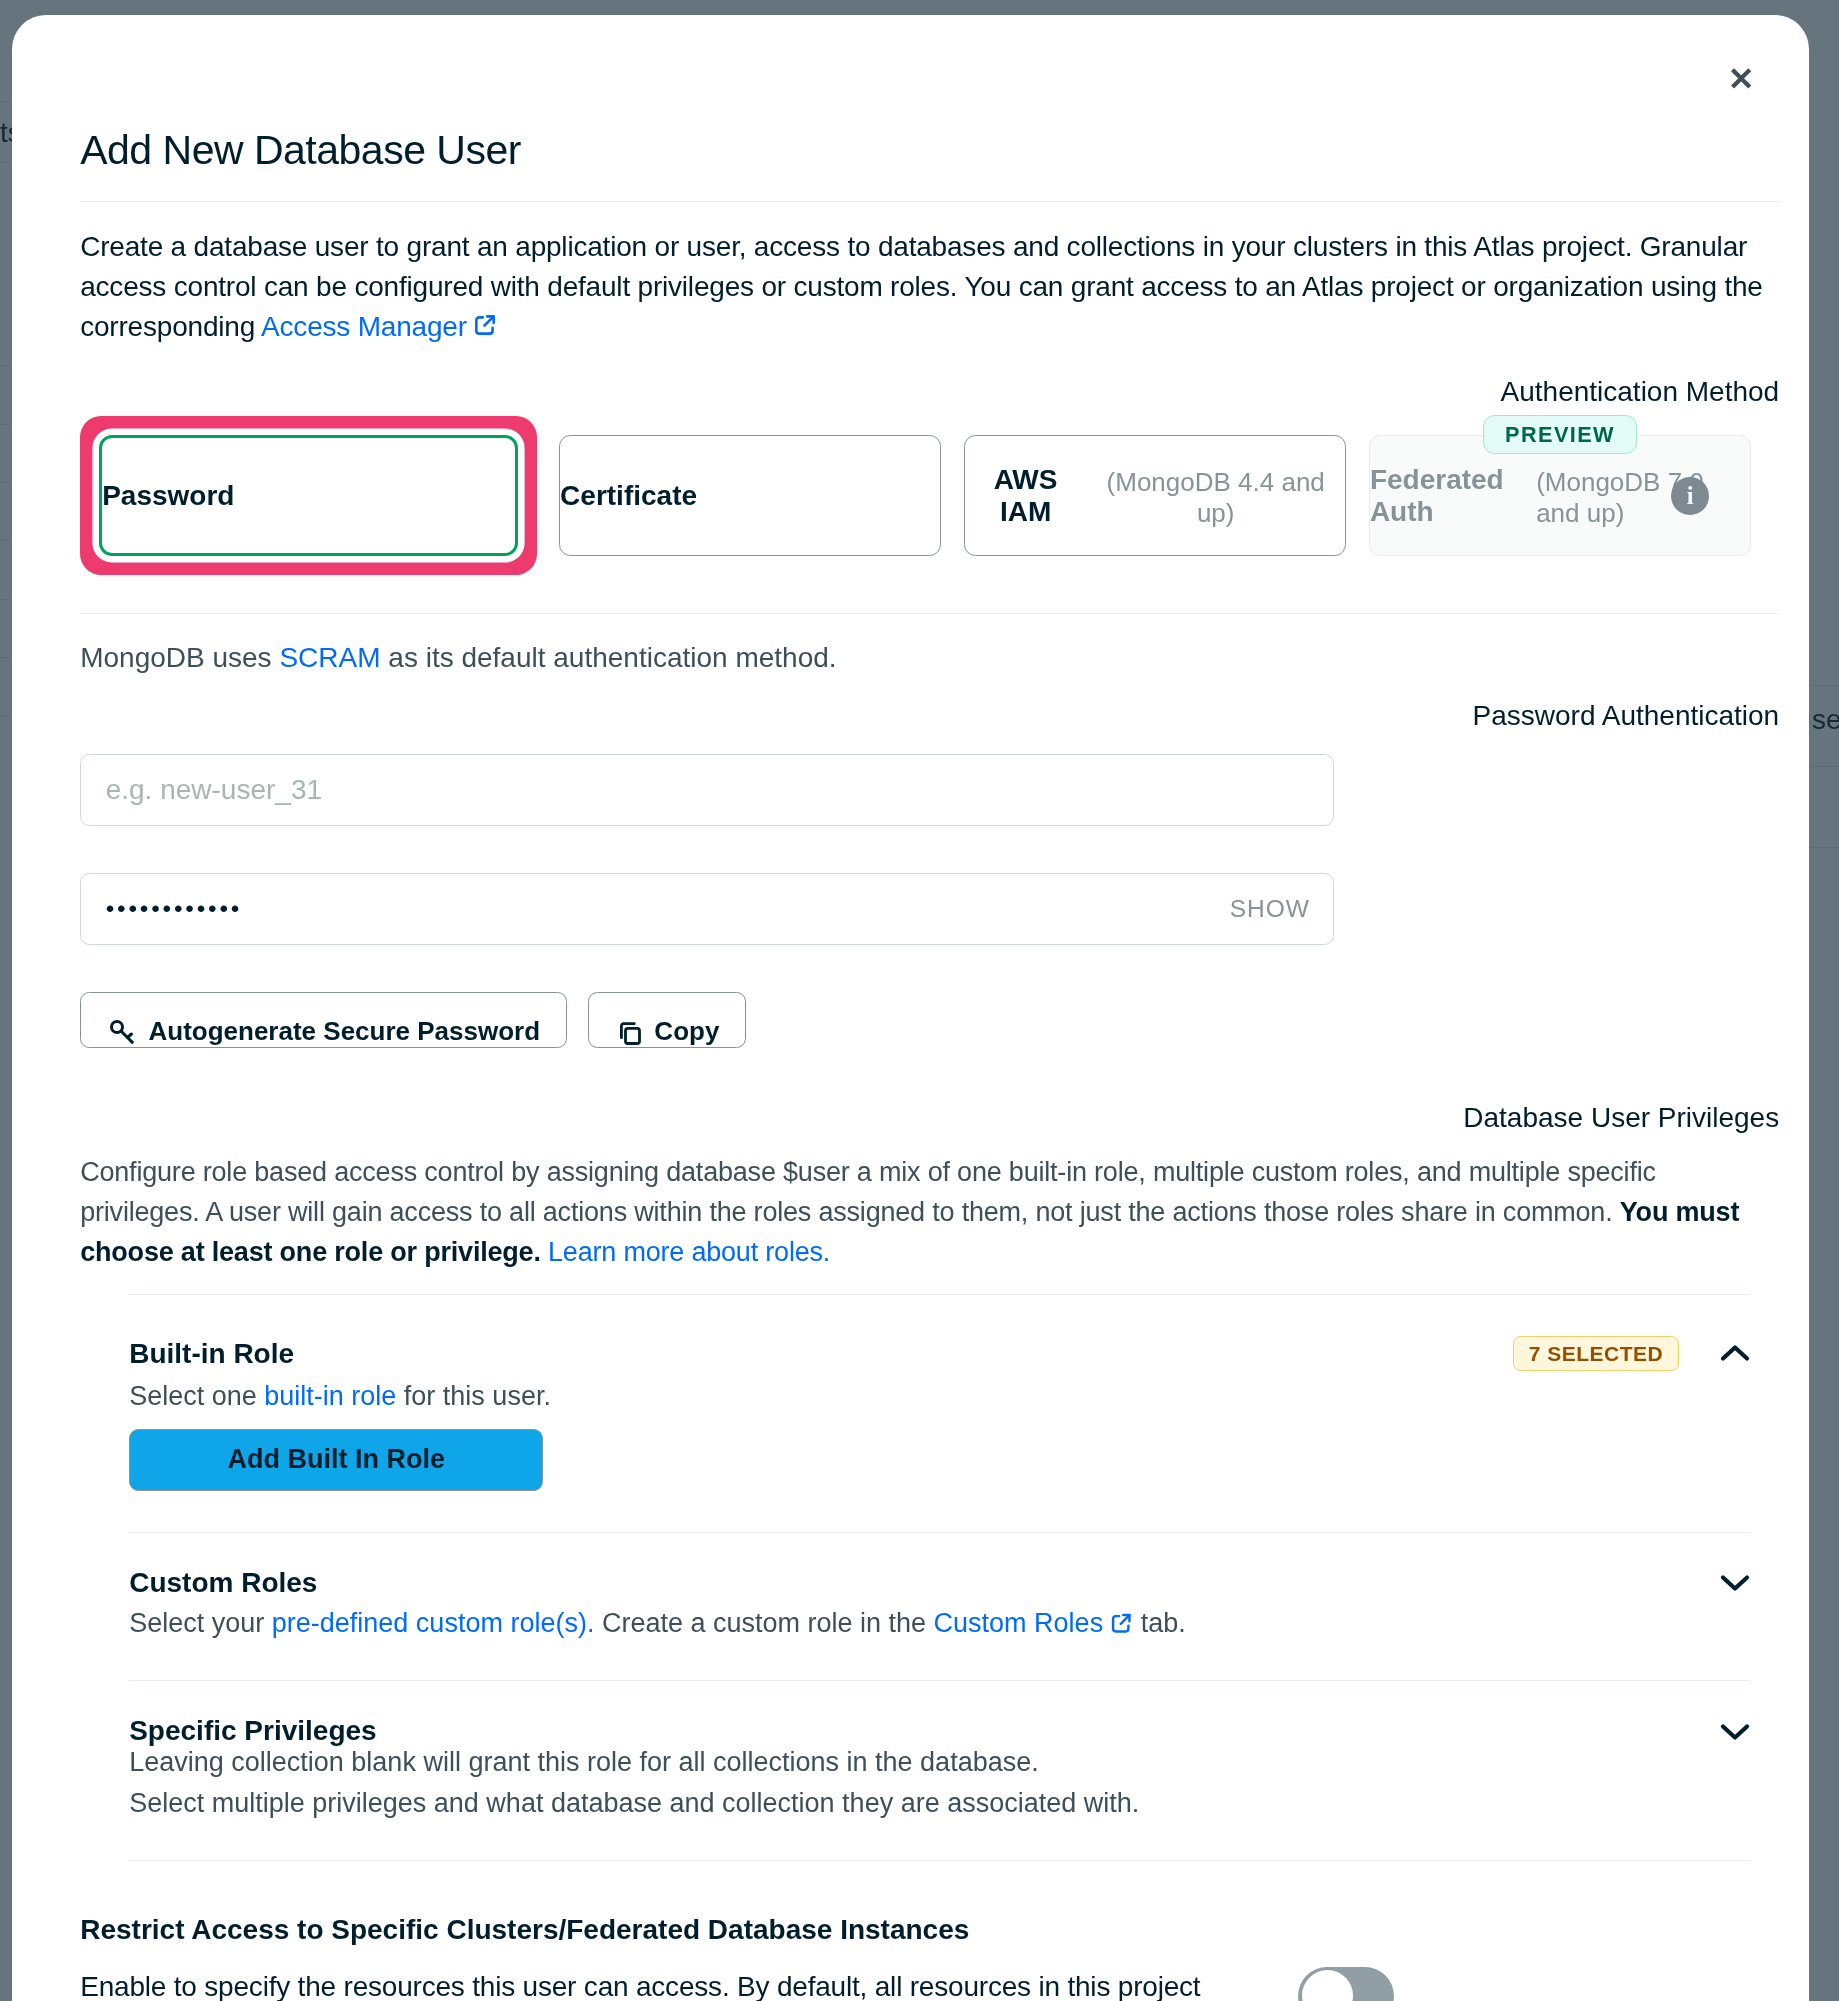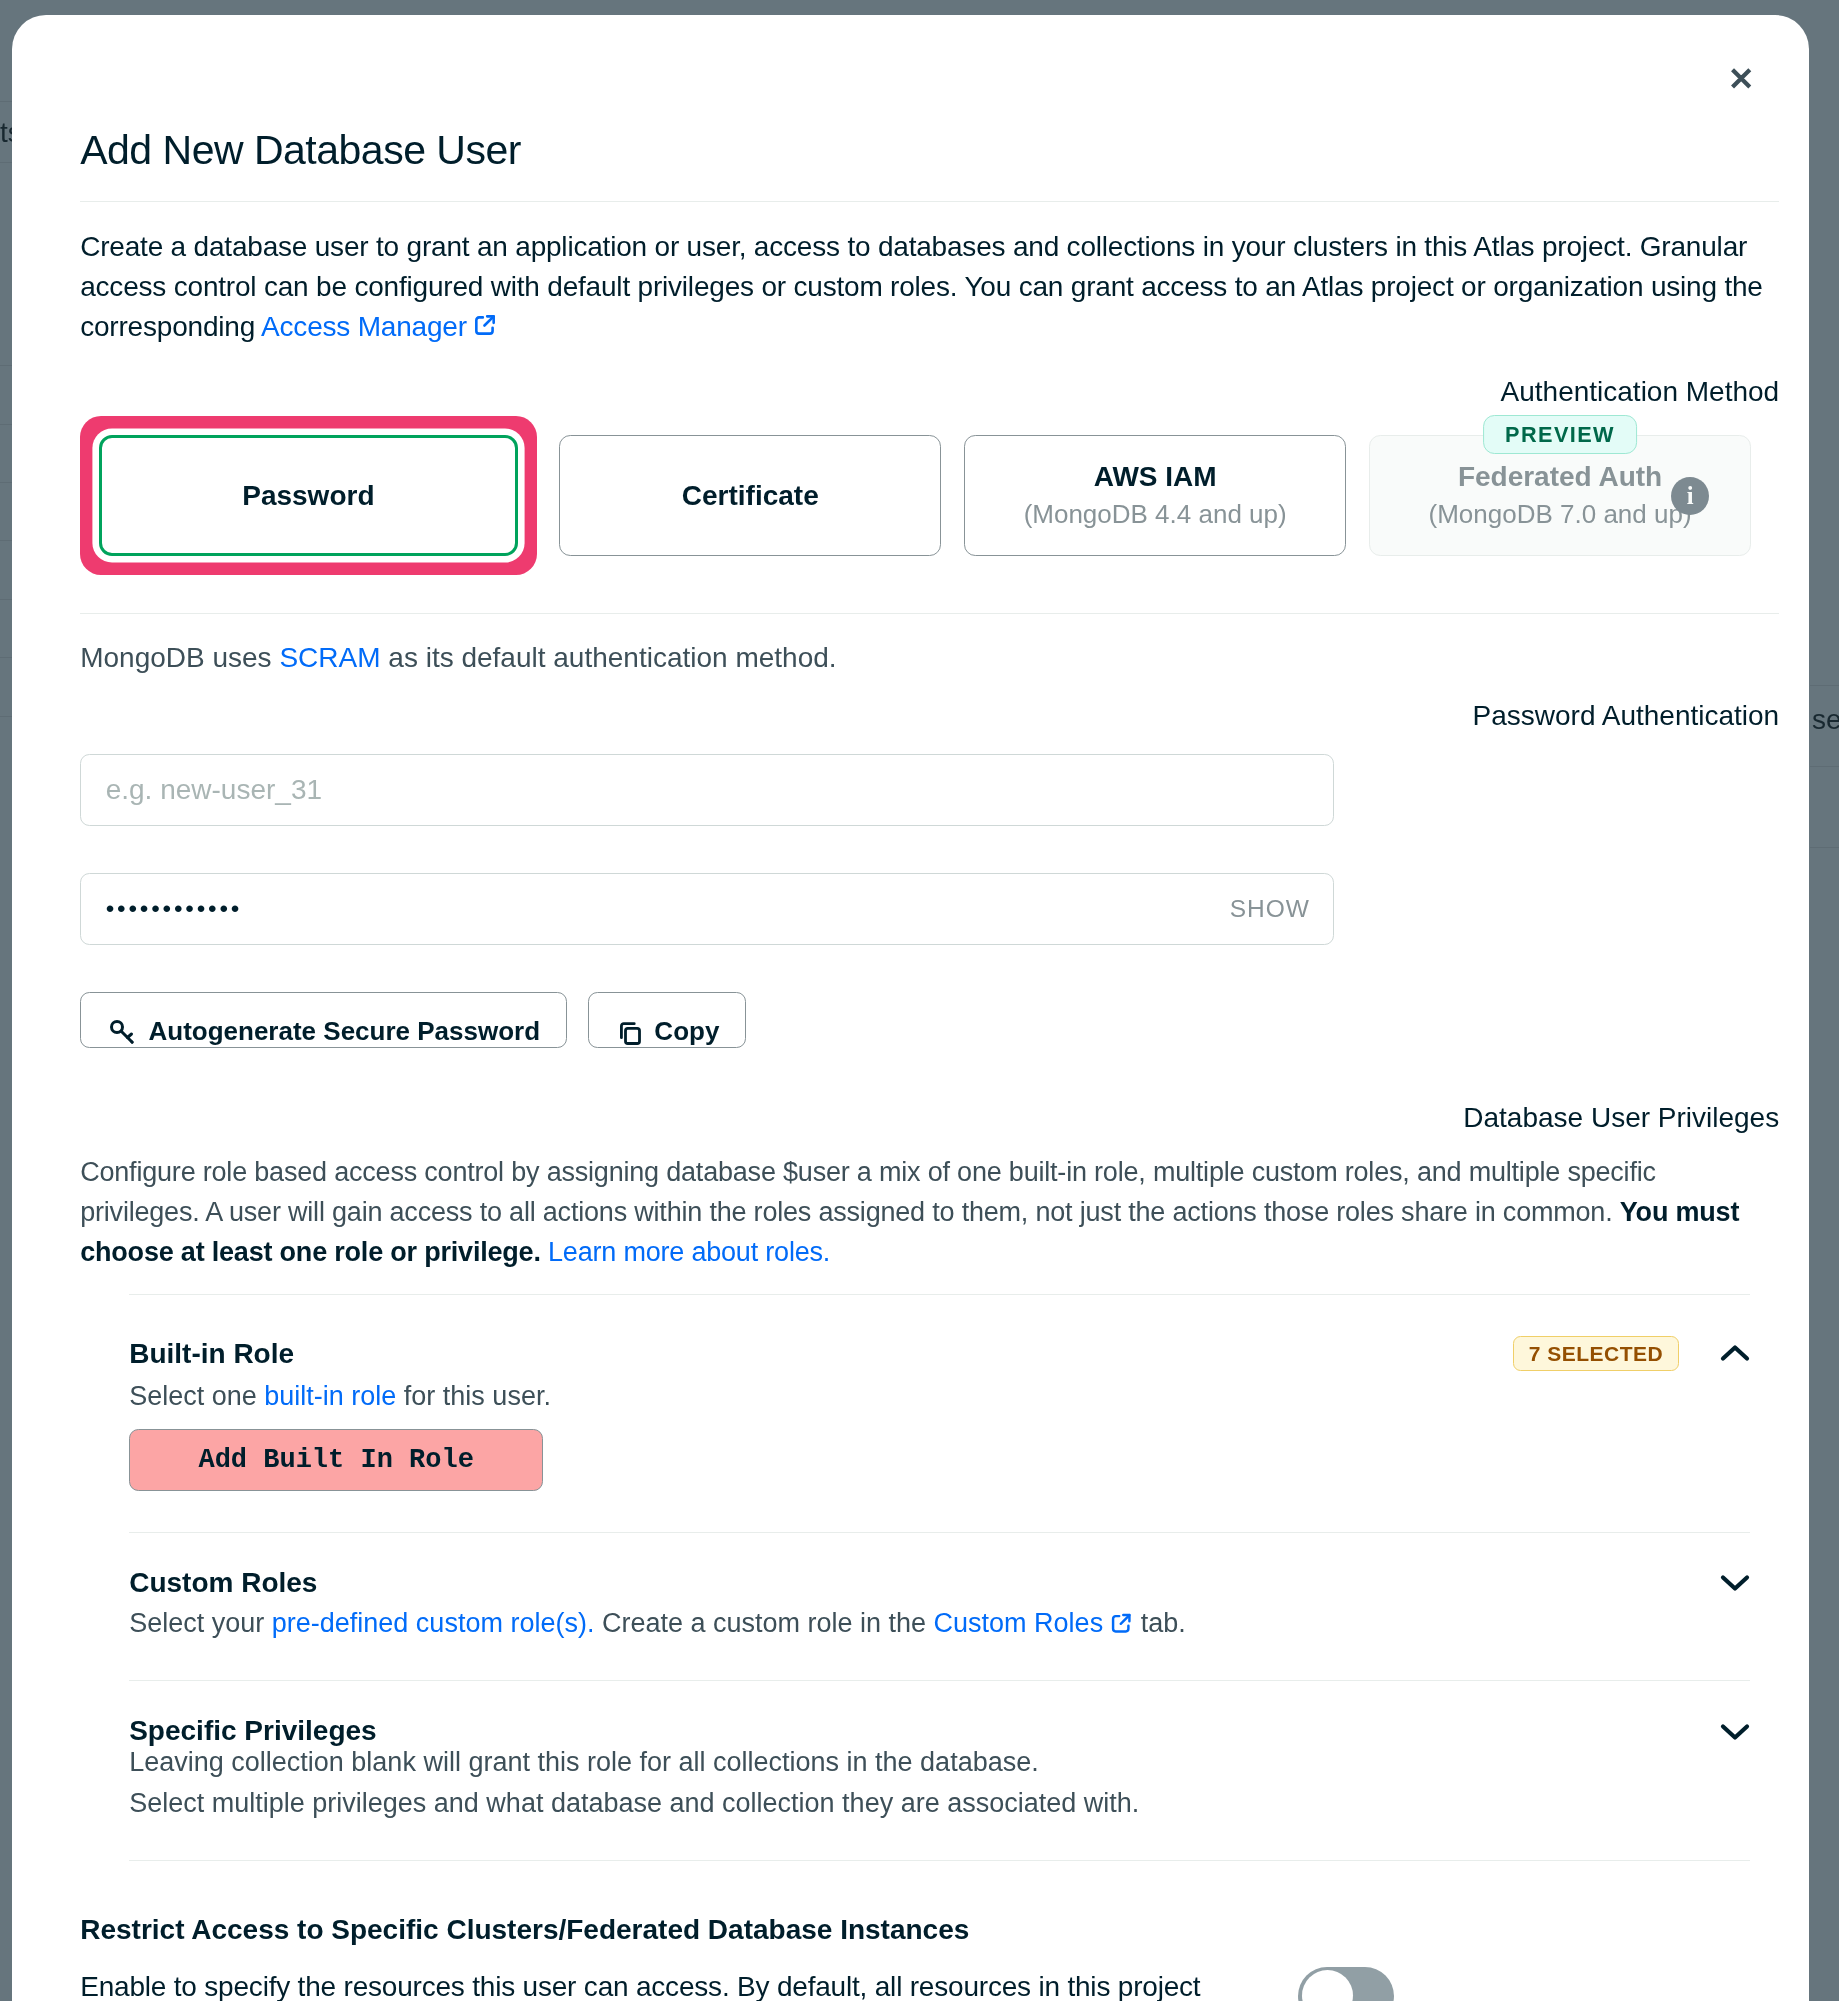--- a/index.html
+++ b/index.html
@@ -28,21 +28,21 @@
   h1.title{font-size:41px;font-weight:500;letter-spacing:-0.5px;color:var(--ink);line-height:49px;}
   .divider{border:none;border-top:1.9px solid var(--line);margin-top:26px;}
   .intro{margin-top:24.5px;font-size:28px;line-height:40px;color:var(--ink);letter-spacing:-0.2px;max-width:1686px;}
   a.link{color:var(--link);text-decoration:none;cursor:pointer;}
   .ext-icon{display:inline-block;vertical-align:-2.8px;margin-left:5.6px;}
   .sec-label{margin-top:28px;font-size:28px;font-weight:400;color:var(--ink);line-height:34px;text-align:right;}
   
   .auth-row{margin-top:7.5px;display:flex;align-items:center;gap:22.6px;margin-right:28px;}
   .pink-ring{flex:1.1;background:var(--pink);padding:19px;border-radius:21px;}
   .auth-card{flex:1;height:121px;background:#fff;border:1.9px solid var(--border-gray);border-radius:11.3px;
-    display:flex;flex-direction:column;align-items:center;justify-content:center;
+    display:flex;flex-direction:row;align-items:center;
     font-family:"Liberation Sans",sans-serif;font-size:28px;font-weight:700;color:var(--ink);cursor:pointer;position:relative;}
   .pink-ring .auth-card{border:3.8px solid var(--green);border-radius:13px;box-shadow:0 0 0 6.6px #fff;width:100%;}
   .auth-card .sub{font-size:26px;font-weight:400;color:var(--muted);margin-top:5.6px;}
   .auth-card.disabled{background:#F9FBFA;border:1.9px solid #E8EDEB;color:var(--muted);cursor:default;}
   .preview-badge{position:absolute;top:-21px;left:50%;transform:translateX(-50%);
     background:var(--badge-mint-bg);border:1.9px solid var(--badge-mint-border);color:var(--badge-mint-text);
     font-size:21.7px;font-weight:700;letter-spacing:1.4px;padding:5.6px 21px;border-radius:11.3px;}
   .info-icon{position:absolute;right:41px;top:50%;transform:translateY(-50%);
     width:38px;height:38px;border-radius:50%;background:#7D8A91;color:#F9FBFA;
     font-size:24.5px;font-weight:700;line-height:38px;text-align:center;font-family:"Liberation Serif",serif;}
@@ -64,22 +64,22 @@
   .priv-desc b{color:var(--ink);}
   .sections{margin-top:22.6px;margin-left:49px;margin-right:29px;border-top:1.9px solid var(--line);border-bottom:1.9px solid var(--line);}
   .section{padding:34px 0 41px 0;border-top:1.9px solid var(--line);}
   .section:first-child{border-top:none;padding-top:41px;}
   .sec-head{display:flex;align-items:center;}
   .sec-head h3{font-size:28px;font-weight:700;color:var(--ink);flex:1;}
   .amber-badge{background:var(--badge-amber-bg);border:1.9px solid var(--badge-amber-border);color:var(--badge-amber-text);
     font-size:21px;font-weight:700;letter-spacing:0.5px;padding:4.7px 15px;border-radius:7.5px;margin-right:41px;}
   .chev{cursor:pointer;display:inline-flex;}
   .sec-sub{margin-top:9.4px;font-size:27px;line-height:31px;color:var(--gray-text);}
-  .add-role-btn{margin-top:17px;width:414px;height:62px;background:#fca5a5;border:1.9px solid var(--border-gray);
-    border-radius:9.4px;font-family:Liberation Mono, monospace;font-size:27px;font-weight:600;color:var(--ink);cursor:pointer;}
+  .add-role-btn{margin-top:17px;width:414px;height:62px;background:#0ea5e9;border:1.9px solid var(--border-gray);
+    border-radius:9.4px;font-family:Liberation Sans, sans-serif;font-size:27px;font-weight:600;color:var(--ink);cursor:pointer;}
   
   .restrict-head{margin-top:53px;font-size:28px;font-weight:700;color:var(--ink);}
   .restrict-row{margin-top:21px;display:flex;align-items:flex-start;}
   .restrict-desc{font-size:28px;line-height:40px;color:var(--ink);max-width:1158px;letter-spacing:-0.2px;}
   .toggle{margin-left:60px;width:96px;height:58px;border-radius:29px;background:#919FA5;position:relative;cursor:pointer;flex:none;}
   .toggle .knob{position:absolute;left:3.8px;top:3.8px;width:51px;height:51px;border-radius:50%;background:#fff;}
 </style>
 </head>
 <body>
 

